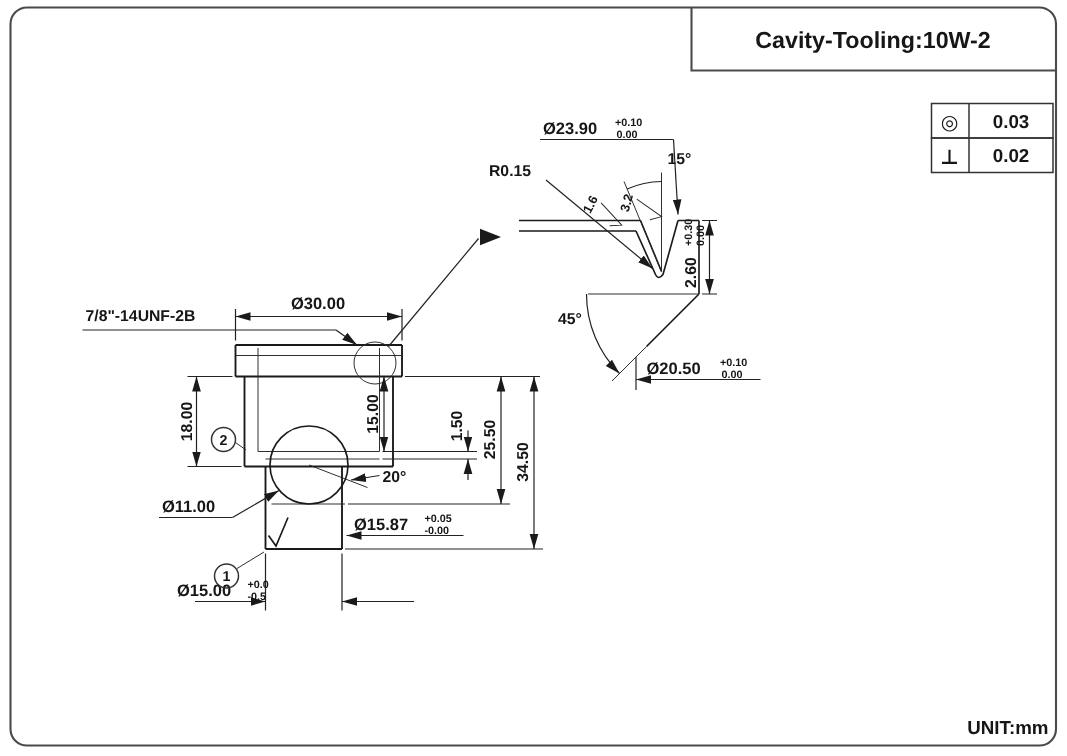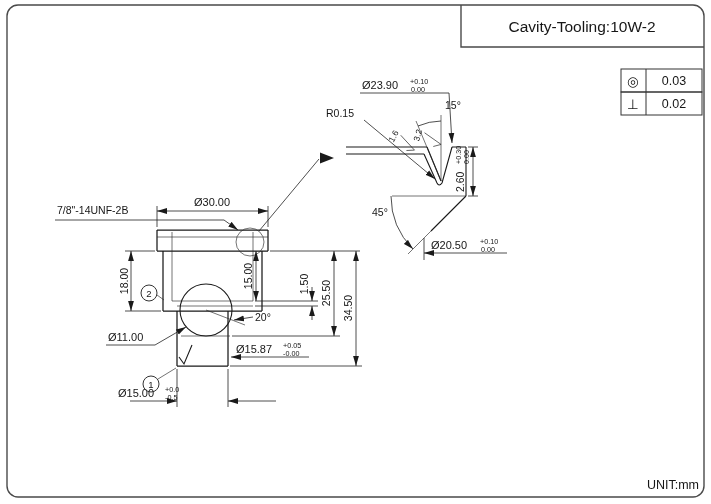--- a/index.html
+++ b/index.html
@@ -1,16 +1,16 @@
 <!DOCTYPE html>
 <html><head>
 <meta charset="utf-8">
 <style>
   html,body{margin:0;padding:0;background:#ffffff;}
-  .canvas{position:relative;width:711px;height:504px;background:#ffffff;overflow:hidden;}
+  .canvas{position:relative;width:711px;height:504px;background:#ffffff;overflow:hidden;font-weight:bold;}
   svg{display:block;}
   text{fill:#161616;font-family:"Liberation Sans","DejaVu Sans",sans-serif;}
   .sym{font-family:"DejaVu Sans",sans-serif;}
   .bd{stroke:#4a4a4a;stroke-width:1.4;fill:none;}
   .fr{stroke:#333333;stroke-width:1;fill:none;}
   .ol{stroke:#1a1a1a;stroke-width:1.25;fill:none;}
   .ol2{stroke:#1a1a1a;stroke-width:1.1;fill:none;}
   .thin{stroke:#2a2a2a;stroke-width:0.65;fill:none;}
   .dim{stroke:#222222;stroke-width:0.8;fill:none;}
   .fs7{font-size:7.2px;} .fs8{font-size:8.5px;} .fs9{font-size:9.5px;}

